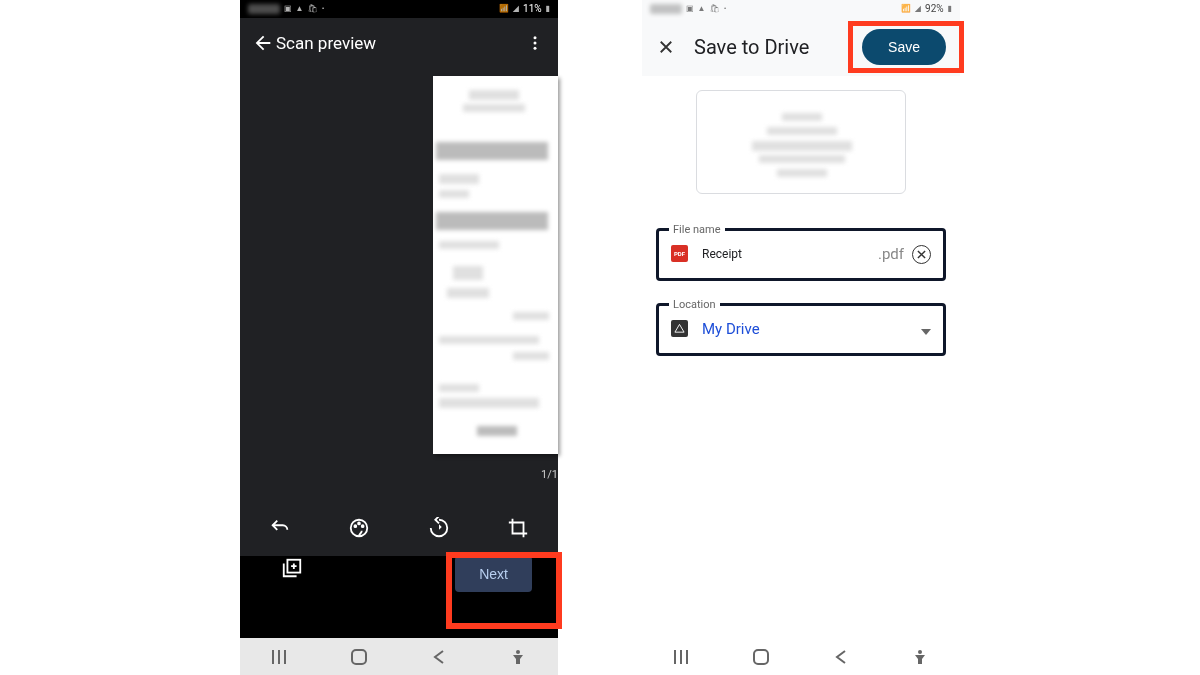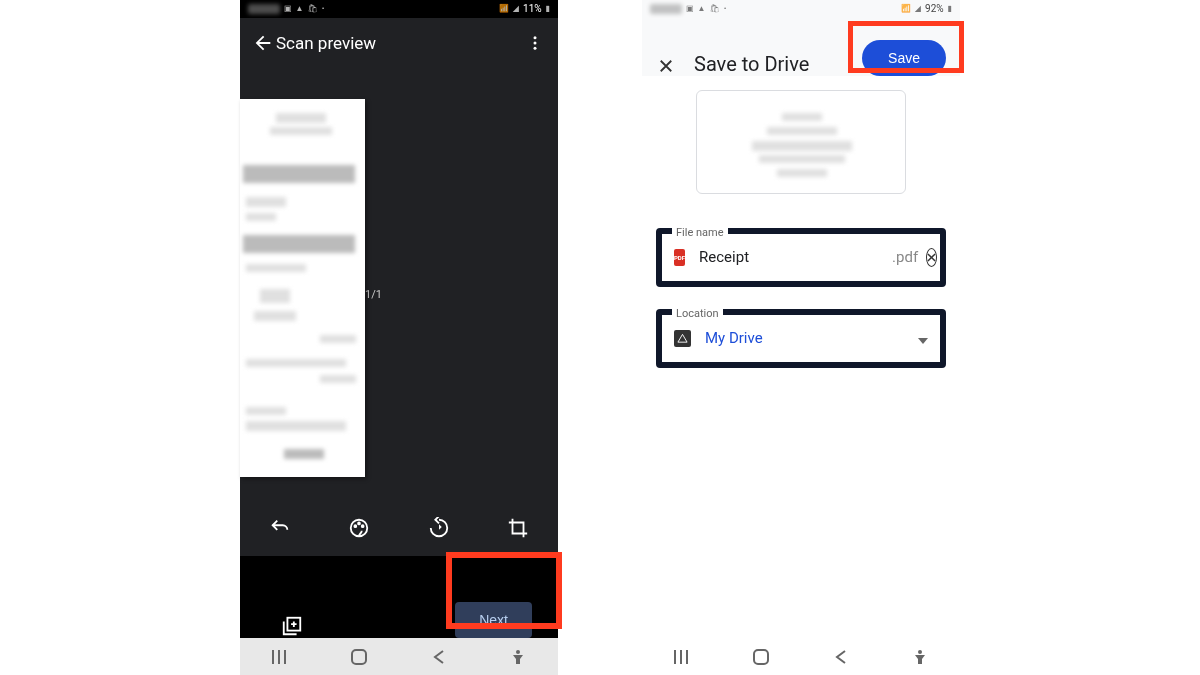--- a/index.html
+++ b/index.html
@@ -17,54 +17,54 @@
     .blur-pill { width: 32px; height: 10px; background: currentColor; opacity: 0.3; filter: blur(2px); border-radius: 2px; }
     .sicon { font-size: 8px; opacity: 0.7; }
 
     
     .app-bar-left { height: 50px; background: #202124; display: flex; align-items: center; padding: 0 12px; color: #fff; }
     .app-bar-left .title { font-size: 17px; margin-left: 2px; flex: 1; }
     .back-icon, .more-icon { width: 22px; height: 22px; display: flex; align-items: center; justify-content: center; cursor: pointer; }
     .more-icon { margin-left: auto; }
 
     
-    .preview-area { flex: 1; background: #202124; display: flex; flex-direction: row; align-items: center; padding-top: 8px; }
+    .preview-area { flex: 1; background: #202124; display: flex; flex-direction: column; align-items: flex-end; padding-top: 8px; }
     .page-thumb { width: 125px; height: 378px; background: #fff; box-shadow: 2px 2px 4px rgba(0,0,0,0.4); position: relative; overflow: hidden; }
     .blur-block { position: absolute; background: #e0e0e0; filter: blur(2px); }
     .page-counter { color: #ccc; font-size: 11px; margin-top: 14px; }
 
     
     .toolbar { height: 56px; background: #202124; display: flex; justify-content: space-around; align-items: center; color: #fff; }
     .tool-icon { width: 24px; height: 24px; cursor: pointer; display: flex; align-items: center; justify-content: center; }
 
     
-    .action-bar { height: 82px; background: #000; display: flex; align-items: flex-end; padding: 0 20px; position: relative; }
+    .action-bar { height: 82px; background: #000; display: flex; align-items: flex-start; padding: 0 20px; position: relative; }
     .add-page-icon { color: #fff; cursor: pointer; display: flex; align-items: center; justify-content: center; width: 24px; height: 24px; margin-left: 20px;}
     .next-btn { margin-left: auto; margin-right: 6px; background: #303e5b; color: #b8cff0; border: none; padding: 10px 24px; border-radius: 4px; font-size: 14px; cursor: pointer; }
     .red-box-1 { position: absolute; border: 6px solid #ff3b1f; left: 206px; top: -4px; width: 116px; height: 77px; pointer-events: none; }
 
     
     .nav-bar { height: 38px; background: #f1f1f1; display: flex; justify-content: space-around; align-items: center; color: #666; }
     .phone-left .nav-bar { background: #e8e8e8; }
     .nav-icon { width: 20px; height: 20px; display: flex; align-items: center; justify-content: center; }
 
     
-    .app-bar-right { height: 58px; display: flex; align-items: flex-end; padding: 0 14px; background: #f8f9fa; position: relative; }
+    .app-bar-right { height: 58px; display: flex; align-items: center; padding: 0 14px; background: #f8f9fa; position: relative; }
     .close-icon { width: 20px; height: 20px; cursor: pointer; display: flex; align-items: center; justify-content: center; color: #333; }
     .app-bar-right .title { font-size: 20px; color: #202124; margin-left: 18px; flex: 1; }
-    .save-btn { background: #1d4ed8; color: #fff; border: none; padding: 10px 26px; border-radius: 20px; font-size: 14px; cursor: pointer; }
+    .save-btn { background: #0c4a6e; color: #fff; border: none; padding: 10px 26px; border-radius: 20px; font-size: 14px; cursor: pointer; }
     .red-box-2 { position: absolute; border: 5px solid #ff3b1f; right: -4px; top: 3px; width: 116px; height: 52px; pointer-events: none; }
 
     .right-body { flex: 1; background: #fff; padding: 14px; display: flex; flex-direction: column; align-items: center; }
     .drive-thumb { width: 210px; height: 104px; border: 1px solid #dadce0; border-radius: 6px; position: relative; overflow: hidden; background: #fff; }
 
-    .field { width: 290px; border: 6px solid #0f172a; border-radius: 4px; position: relative; margin-top: 34px; padding: 14px 12px; display: flex; align-items: center; }
+    .field { width: 290px; border: 3px solid #0f172a; border-radius: 4px; position: relative; margin-top: 34px; padding: 14px 12px; display: flex; }
     .field-label { position: absolute; top: -8px; left: 10px; background: #fff; padding: 0 4px; font-size: 11px; color: #666; }
     .pdf-badge { width: 17px; height: 17px; background: #d93025; border-radius: 2px; color: #fff; font-size: 6px; display: flex; align-items: center; justify-content: center; font-weight: bold; margin-right: 14px; }
-    .file-input { border: none; outline: none; font-size: 15px; flex: 1; color: #202124; font-family: inherit; }
+    .file-input { border: none; outline: none; font-size: 12px; flex: 1; color: #202124; font-family: inherit; }
     .file-ext { color: #888; font-size: 15px; margin-left: -6px; }
     .clear-icon { width: 19px; height: 19px; border: 1.7px solid #333; border-radius: 50%; display: flex; align-items: center; justify-content: center; cursor: pointer; margin-left: 8px; }
     .clear-icon svg { width: 9px; height: 9px; }
 
     .location-field { margin-top: 22px; }
     .drive-badge { width: 17px; height: 17px; background: #333; border-radius: 2px; display: flex; align-items: center; justify-content: center; margin-right: 14px; }
     .drive-badge svg { width: 11px; height: 11px; }
     .location-value { flex: 1; font-size: 15px; color: #1d4ed8; }
     .dropdown-arrow { color: #666; }
 

